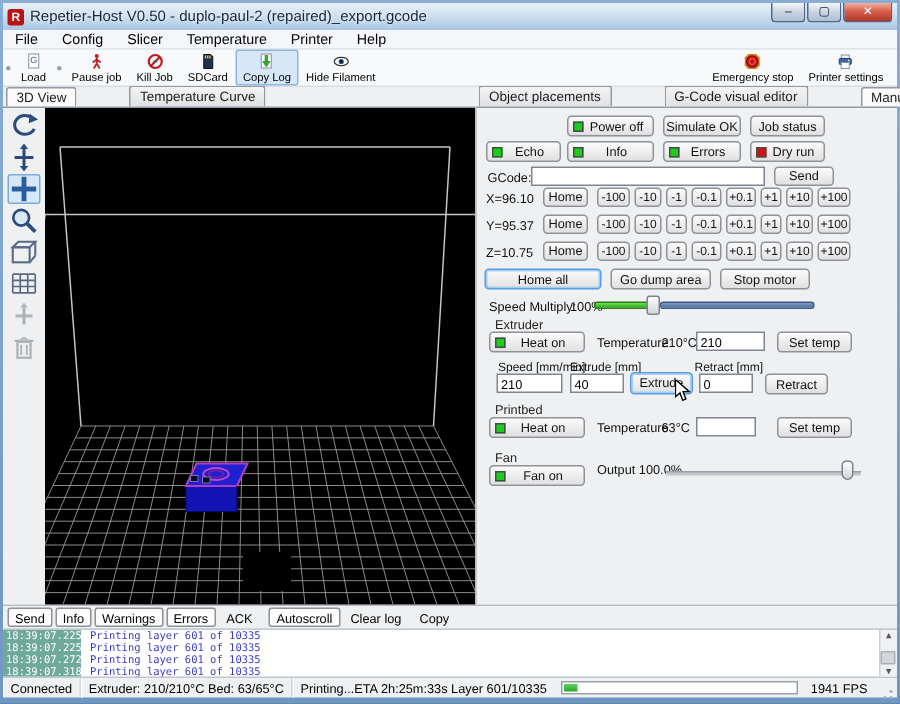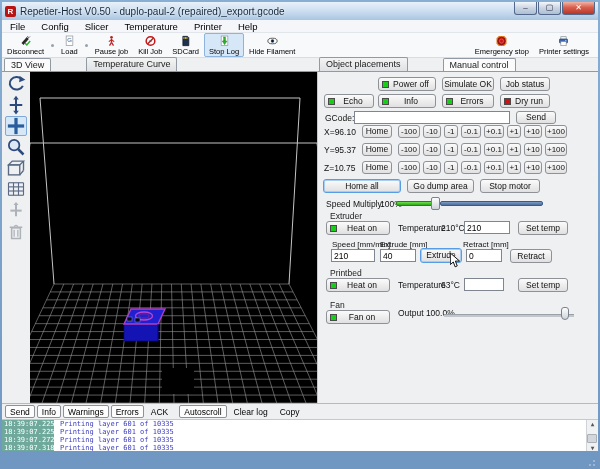--- a/index.html
+++ b/index.html
@@ -93,29 +93,20 @@
   <div class="menubar">
     <span class="menu-item">File</span>
     <span class="menu-item">Config</span>
     <span class="menu-item">Slicer</span>
     <span class="menu-item">Temperature</span>
     <span class="menu-item">Printer</span>
     <span class="menu-item">Help</span>
   </div>
 
   <div class="toolbar">
-    <div class="tb-item">
-      <svg viewBox="0 0 18 18">
-          <polygon points="3,12 11,3 14,6 6,15" fill="#2a2a2a"></polygon>
-          <line x1="12" y1="2" x2="14" y2="4" stroke="#2a2a2a" stroke-width="1.5"></line>
-          <line x1="14" y1="4" x2="16" y2="2" stroke="#555" stroke-width="1"></line>
-          <polyline points="8,12 11,15 16,9" fill="none" stroke="#2db52d" stroke-width="2.2"></polyline>
-        </svg>
-      <span class="tb-label">Disconnect</span>
-    </div>
     <div class="tb-sep"></div>
     <div class="tb-item">
       <svg viewBox="0 0 18 18">
           <rect x="4" y="1.5" width="10" height="14" fill="#fff" stroke="#8a8f96"></rect>
           <text x="9" y="11" font-size="9" text-anchor="middle" fill="#3a5a8c" font-family="Liberation Sans">G</text>
         </svg>
       <span class="tb-label">Load</span>
     </div>
     <div class="tb-sep"></div>
     <div class="tb-item">
@@ -145,21 +136,21 @@
           <rect x="10.4" y="3" width="1.4" height="3" fill="#e8c01a"></rect>
         </svg>
       <span class="tb-label">SDCard</span>
     </div>
     <div class="tb-item active">
       <svg viewBox="0 0 18 18">
           <rect x="4" y="1.5" width="10" height="14" fill="#fff" stroke="#8a8f96"></rect>
           <rect x="7.8" y="3" width="2.6" height="6" fill="#2db52d" stroke="#1a7a1a" stroke-width="0.6"></rect>
           <polygon points="5.5,9 12.8,9 9.1,14.5" fill="#2db52d" stroke="#1a7a1a" stroke-width="0.6"></polygon>
         </svg>
-      <span class="tb-label">Stop Log</span>
+      <span class="tb-label">Copy Log</span>
     </div>
     <div class="tb-item">
       <svg viewBox="0 0 18 18">
           <ellipse cx="9" cy="9" rx="7" ry="4.2" fill="#fff" stroke="#333" stroke-width="1.2"></ellipse>
           <circle cx="9" cy="9" r="2.6" fill="#26476e"></circle>
           <circle cx="9" cy="9" r="1" fill="#000"></circle>
         </svg>
       <span class="tb-label">Hide Filament</span>
     </div>
     <div class="tb-right">
@@ -321,20 +312,21 @@
               <rect x="105" y="246" width="5" height="4" fill="#05051e" stroke="#9090c0" stroke-width="0.5"></rect>
             </g>
           </svg>
         </div>
       </div>
     </div>
 
     <div class="pane-right">
       <div class="tabstrip">
         <div class="tab">Object placements</div>
+        <div class="tab">G-Code visual editor</div>
         <div class="tab active">Manual control</div>
       </div>
       <div class="manual-panel">
 
         <div class="abs btn led-btn" style="left:60px;top:5px;width:58px;height:14px;">
           <span class="led" data-led="green"></span>
           <span class="lbl">Power off</span>
         </div>
         <div class="abs btn" style="left:124px;top:5px;width:52px;height:14px;line-height:12px;">Simulate OK</div>
         <div class="abs btn" style="left:182px;top:5px;width:50px;height:14px;line-height:12px;">Job status</div>
@@ -479,16 +471,25 @@
       <span class="log-time">18:39:07.318</span>
       <span class="log-msg">Printing layer 601 of 10335</span>
     </div>
     <div class="log-scroll">
         <span>▲</span>
         <span>▼</span>
       </div>
     <div class="scroll-thumb"></div>
   </div>
 
+  <div class="statusbar">
+    <div class="st-seg">Connected</div>
+    <div class="st-seg">Extruder: 210/210°C Bed: 63/65°C</div>
+    <div class="st-seg" style="border-right:none;box-shadow:none;">Printing...ETA 2h:25m:33s Layer 601/10335</div>
+    <div class="progress">
+        <div class="fill" id="progress-fill" style="width: 6%;"></div>
+      </div>
+    <div class="st-seg" style="border-right:none;box-shadow:none;">1941 FPS</div>
+  </div>
 
   <div class="bottom-border"></div>
   <div class="resize-grip"></div>
 </div>
 
 </body></html>

